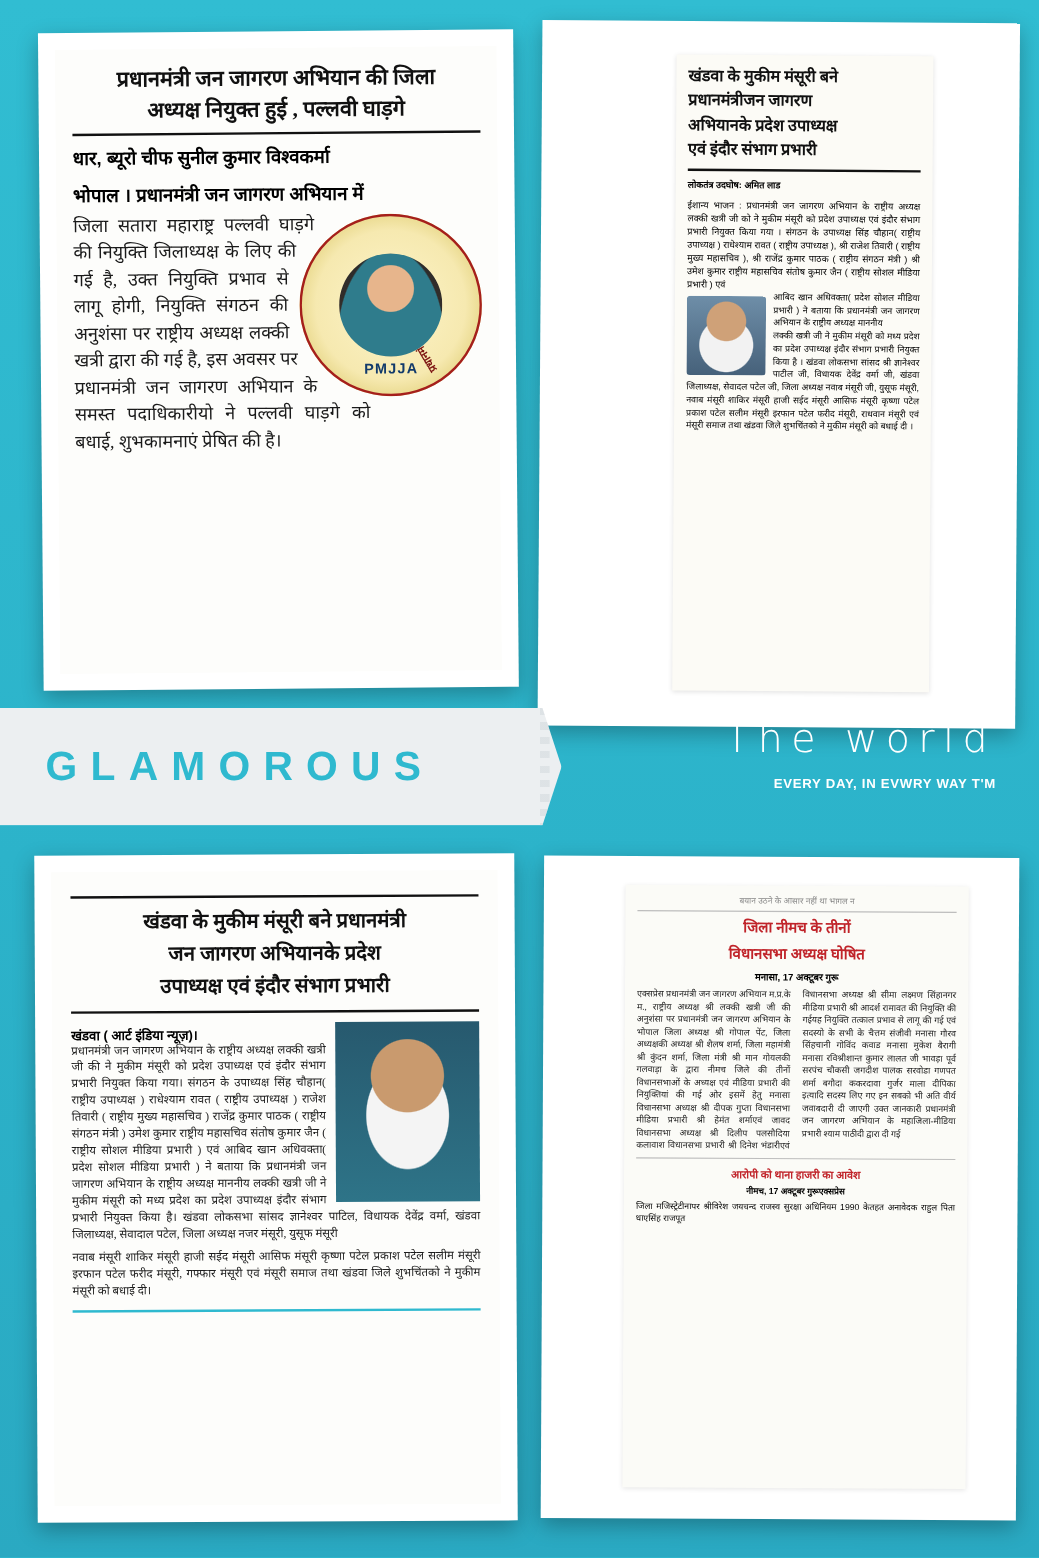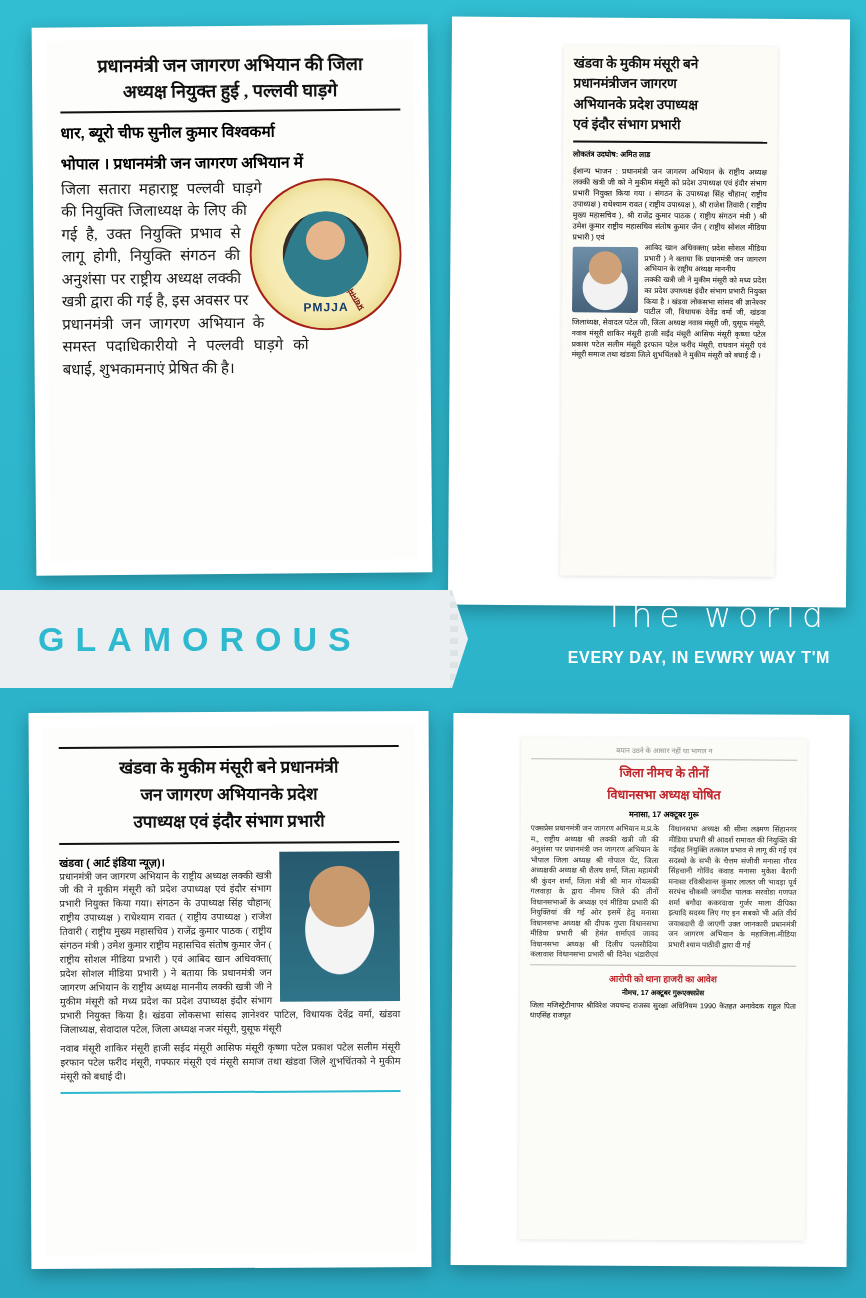--- a/index.html
+++ b/index.html
@@ -132,21 +132,21 @@
     opacity:.5;
   }
   .right-title{
     position:absolute;left:500px;top:598px;width:330px;text-align:right;color:#fff;
   }
   .right-title .t1{
     font-size:33px;letter-spacing:7px;font-weight:300;line-height:1.1;
     font-family:"DejaVu Sans", sans-serif;
   }
   .right-title .t2{
-    font-size:16px;font-weight:bold;letter-spacing:.6px;margin-top:12px;line-height:1.5;
+    font-size:11px;font-weight:bold;letter-spacing:.6px;margin-top:12px;line-height:1.5;
   }
 
   
   #card3{left:30px;top:712px;width:400px;height:556px;transform:rotate(-0.3deg);}
   #card3 .inner{left:14px;top:14px;right:14px;bottom:14px;padding:14px 16px;box-sizing:border-box;}
   #card3 .hl{font-size:17px;line-height:1.6;}
   #card3 .meta{font-size:11px;font-weight:bold;margin-top:10px;}
   #card3 .portrait2{
     float:right;width:120px;height:150px;margin:2px 0 6px 8px;
     background:

